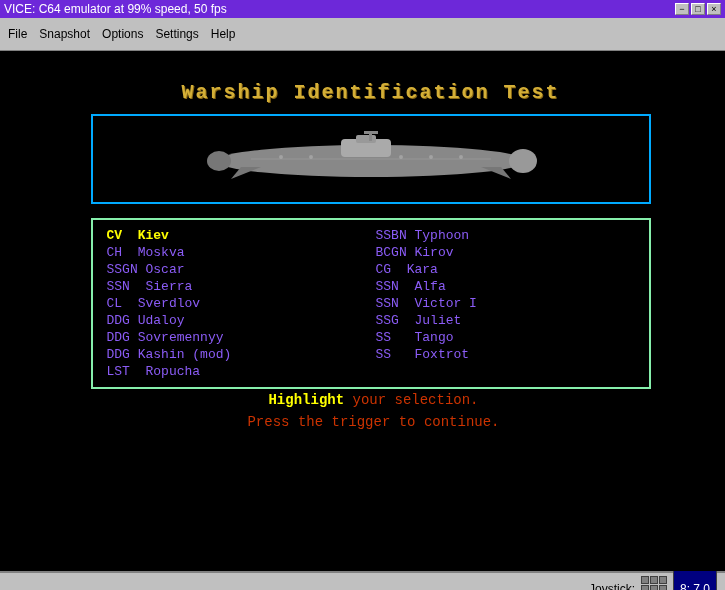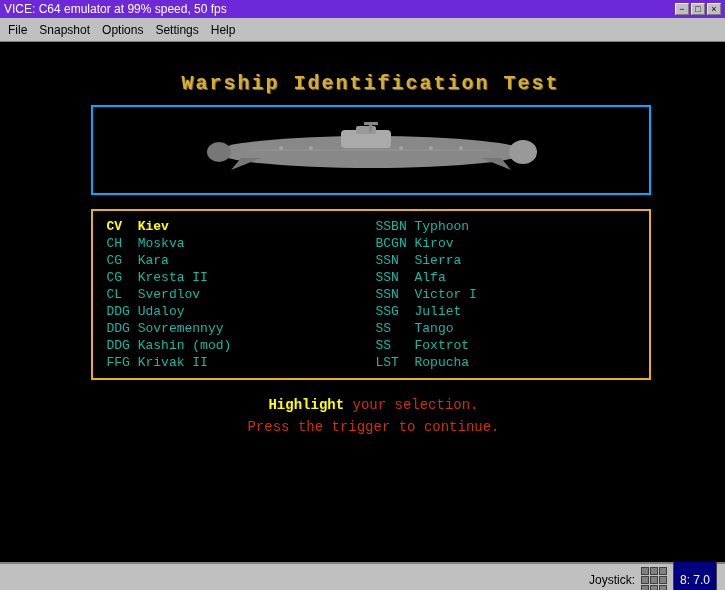--- a/index.html
+++ b/index.html
@@ -40,21 +40,21 @@
       cursor: pointer;
       color: black;
     }
 
     
     #menu-bar {
       background: #c0c0c0;
       border-bottom: 1px solid #808080;
       display: flex;
       align-items: center;
-      height: 24px;
+      height: 33px;
       padding: 0 2px;
       font-family: Arial, sans-serif;
       font-size: 12px;
     }
     .menu-item {
       padding: 1px 6px;
       cursor: pointer;
     }
 
     
@@ -94,37 +94,36 @@
     }
 
     
     #submarine {
       width: 340px;
       height: 60px;
     }
 
     
     #ships-box {
-      border: 2px solid #eab308;
+      border: 2px solid #86efac;
       width: 560px;
       padding: 8px 14px;
       background: #000;
-      margin-bottom: 14px;
     }
 
     .ships-grid {
       display: grid;
       grid-template-columns: 1fr 1fr;
       gap: 2px 10px;
     }
 
     .ship-item {
       font-family: 'Courier New', monospace;
       font-size: 13px;
-      color: #14b8a6;
+      color: #8b5cf6;
       white-space: nowrap;
     }
 
     .ship-item.highlighted {
       color: #ffff00;
       font-weight: bold;
     }
 
     
     #instruction {
@@ -236,40 +235,39 @@
 
   <div id="ships-box">
     <div class="ships-grid">
 
       <div class="ship-item highlighted">CV&nbsp;&nbsp;Kiev</div>
       <div class="ship-item">SSBN Typhoon</div>
 
       <div class="ship-item">CH&nbsp;&nbsp;Moskva</div>
 
       <div class="ship-item">BCGN Kirov</div>
+      <div class="ship-item">SSGN Oscar</div>
 
       <div class="ship-item">CG&nbsp;&nbsp;Kara</div>
       <div class="ship-item">SSN&nbsp;&nbsp;Sierra</div>
 
-      <div class="ship-item">CG&nbsp;&nbsp;Kresta II</div>
       <div class="ship-item">SSN&nbsp;&nbsp;Alfa</div>
 
       <div class="ship-item">CL&nbsp;&nbsp;Sverdlov</div>
       <div class="ship-item">SSN&nbsp;&nbsp;Victor I</div>
 
       <div class="ship-item">DDG Udaloy</div>
       <div class="ship-item">SSG&nbsp;&nbsp;Juliet</div>
 
       <div class="ship-item">DDG Sovremennyy</div>
       <div class="ship-item">SS&nbsp;&nbsp;&nbsp;Tango</div>
 
       <div class="ship-item">DDG Kashin (mod)</div>
       <div class="ship-item">SS&nbsp;&nbsp;&nbsp;Foxtrot</div>
 
-      <div class="ship-item">FFG Krivak II</div>
       <div class="ship-item">LST&nbsp;&nbsp;Ropucha</div>
     </div>
   </div>
 
   <div id="instruction">
     <div>
       <span class="highlight-word">Highlight</span><span> your selection.</span>
     </div>
     <div>Press the trigger to continue.</div>
   </div>

